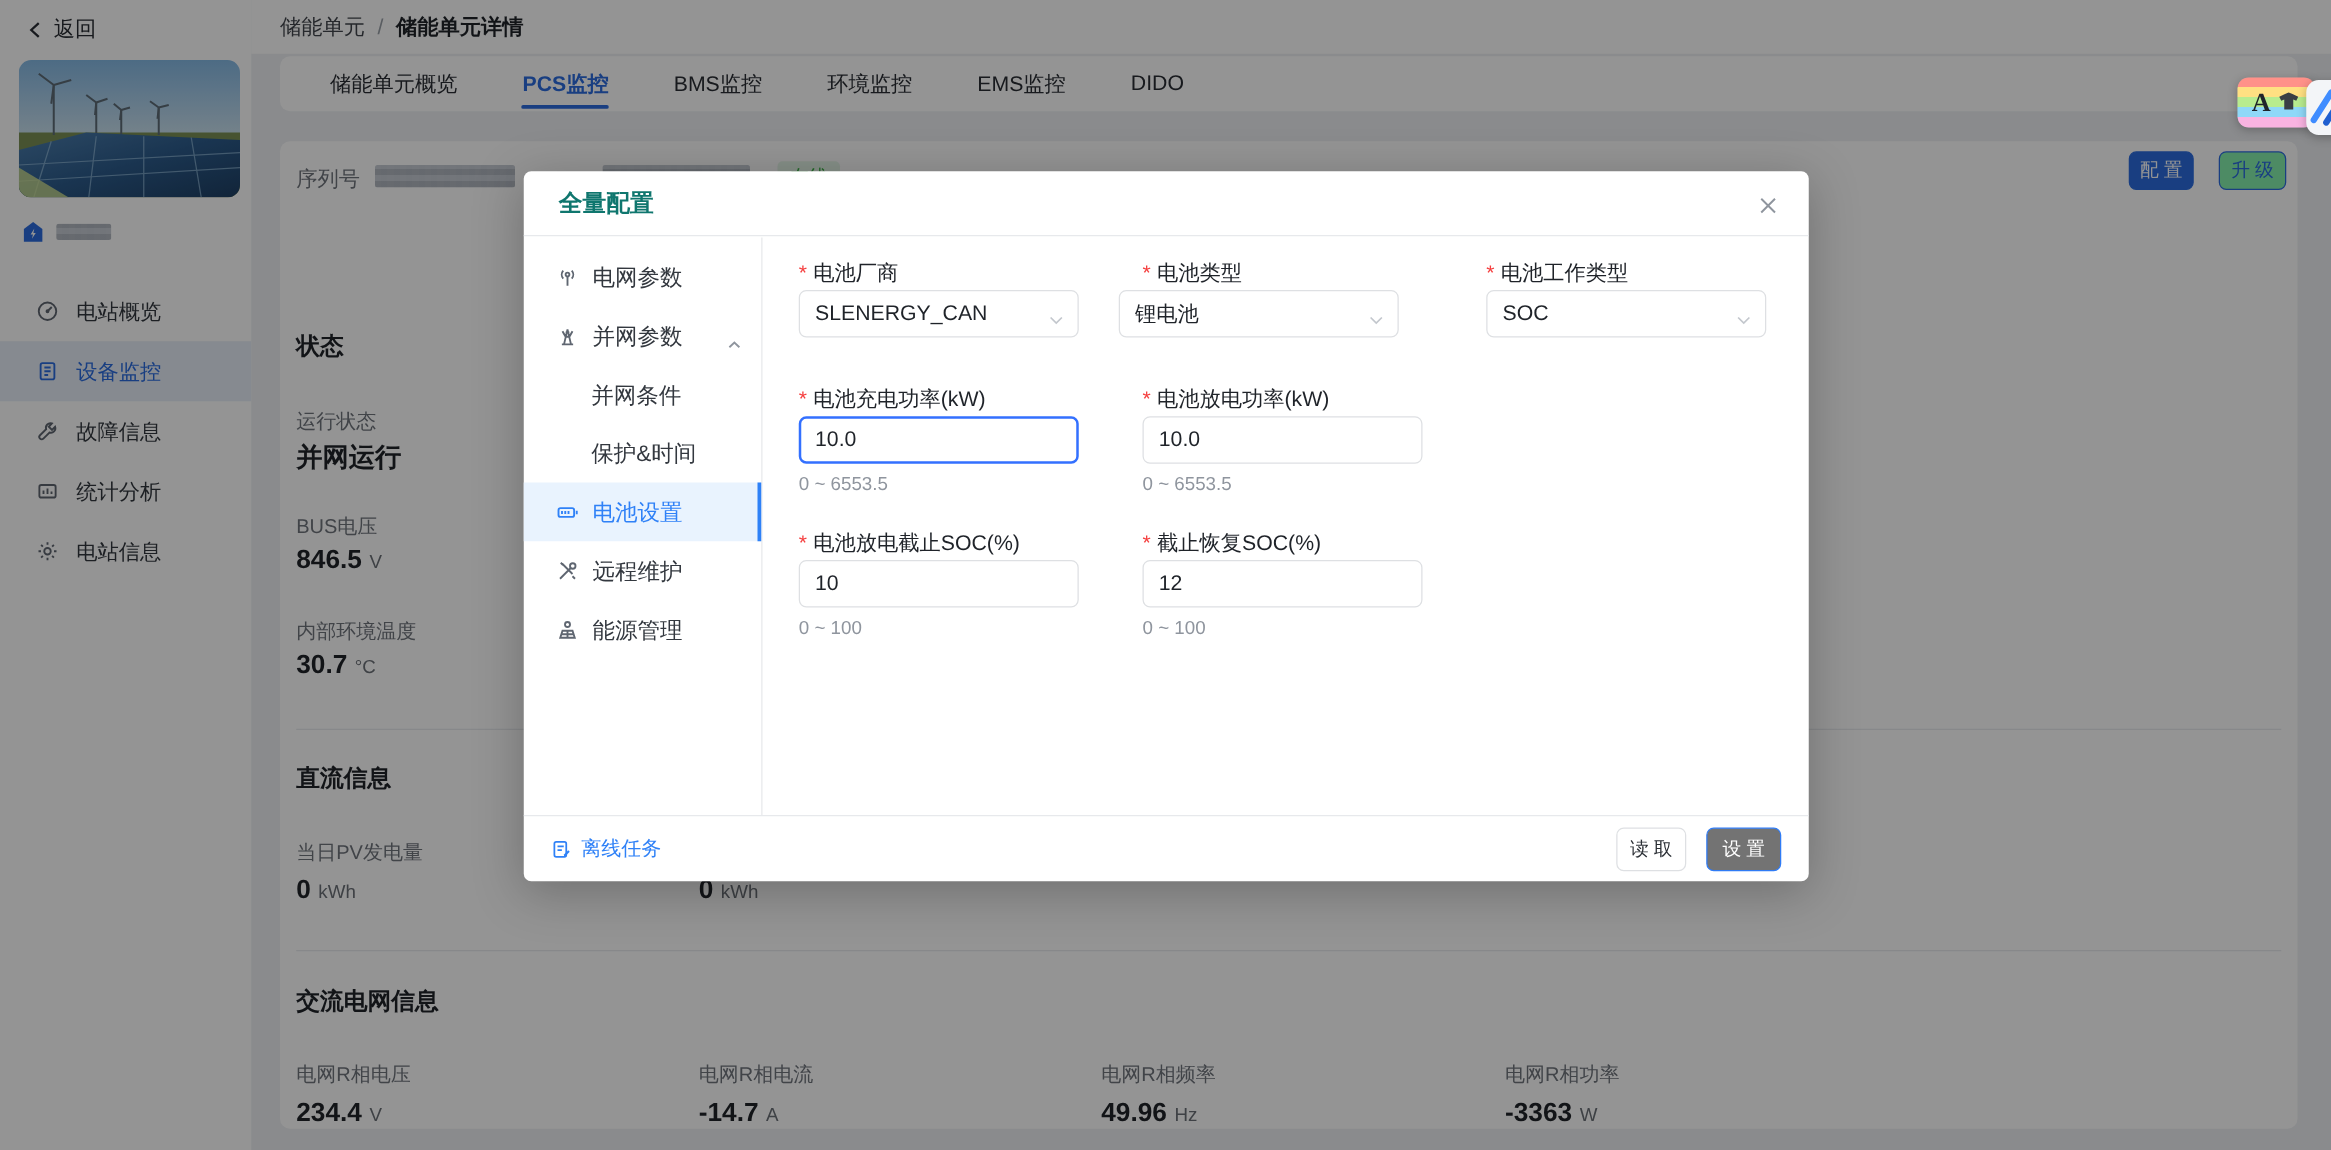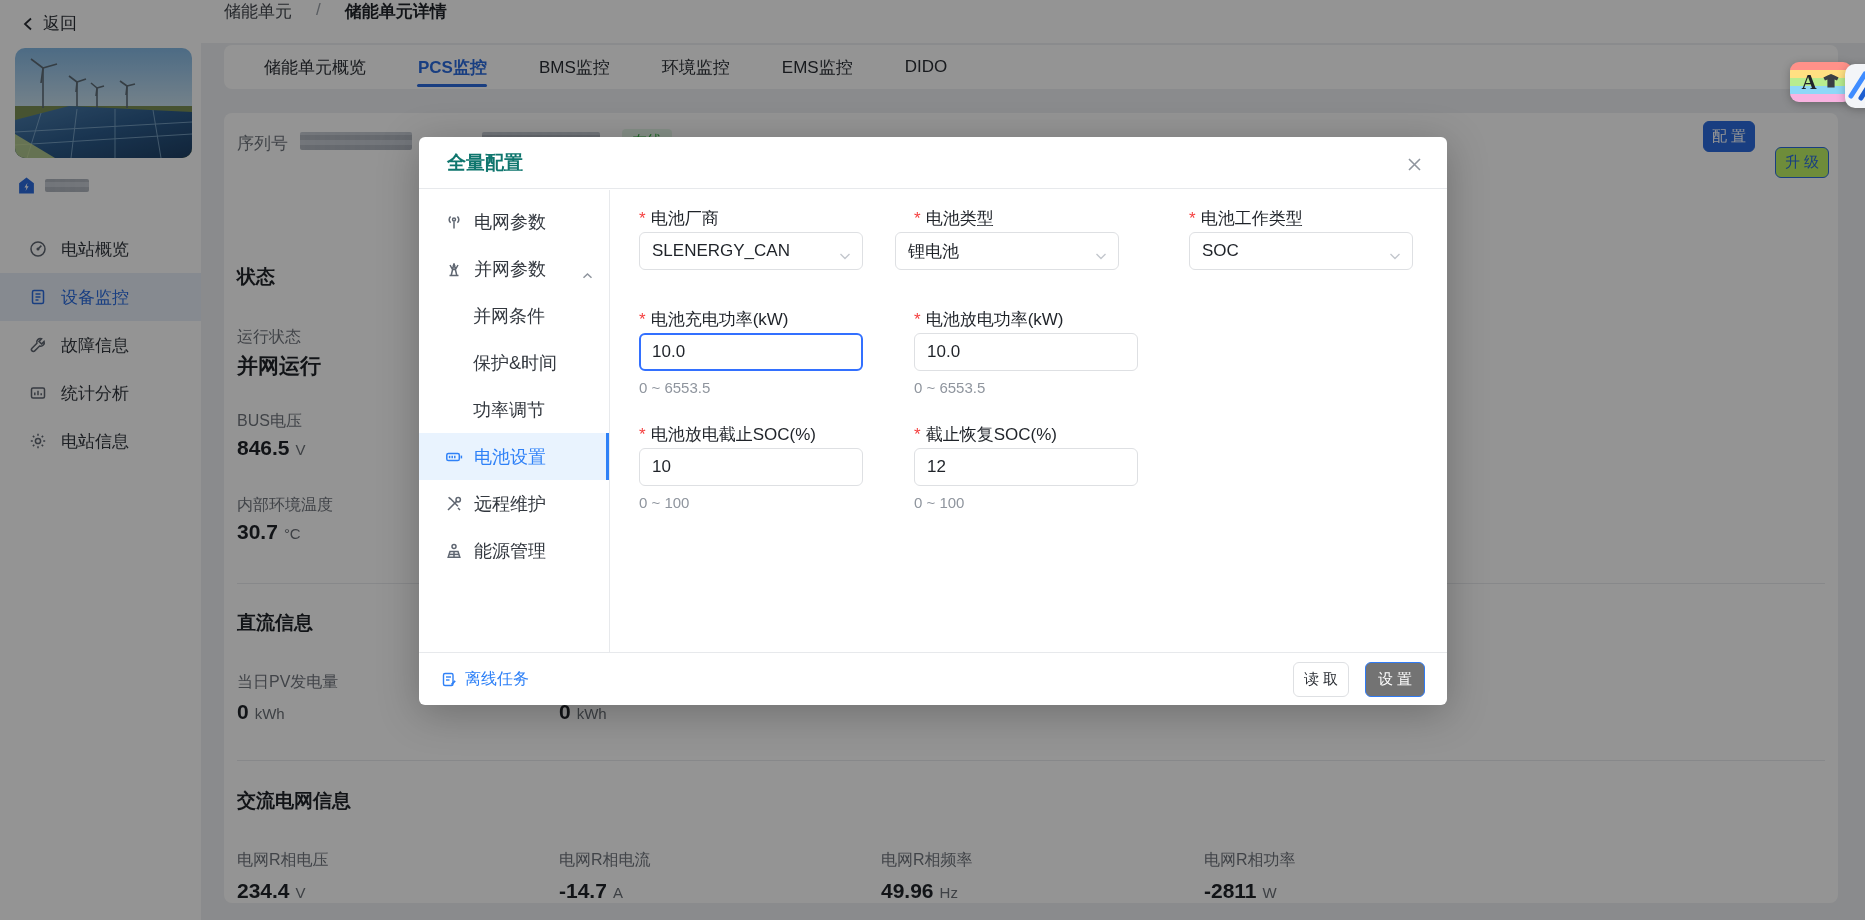--- a/index.html
+++ b/index.html
@@ -3,21 +3,21 @@
 <meta charset="utf-8">
 <style>
   * { margin:0; padding:0; box-sizing:border-box; }
   html,body { width:1865px; height:920px; overflow:hidden; }
   body { font-family:"Liberation Sans","DejaVu Sans",sans-serif; background:#eef0f3; color:#1f2329; }
   #stage { position:relative; width:1865px; height:920px; overflow:hidden; }
   .abs { position:absolute; }
 
   
   .topbar { left:201px; top:0; width:1664px; height:43px; background:#fff; }
-  .breadcrumb { left:224px; top:0; height:43px; display:flex; align-items:flex-start; gap:24px; font-size:17px; }
+  .breadcrumb { left:224px; top:0; height:43px; display:flex; align-items:center; gap:10px; font-size:17px; }
   .crumb-a { color:#42464d; }
   .crumb-sep { color:#9aa0a8; }
   .crumb-b { color:#1f2329; font-weight:bold; }
 
   .sidebar { left:0; top:0; width:201px; height:920px; background:#fff; }
   .back-row { left:22px; top:12px; display:flex; align-items:center; gap:9px; font-size:17px; color:#2a2e34; cursor:pointer; }
   .hero { left:15px; top:48px; width:177px; height:110px; border-radius:10px; overflow:hidden; }
   .station-row { left:17px; top:176px; display:flex; align-items:center; gap:9px; }
   .pixel { background:
       repeating-linear-gradient(0deg,rgba(175,181,190,.9) 0 5px, rgba(198,204,212,.9) 5px 10px),
@@ -38,21 +38,21 @@
   .maincard { left:224px; top:113px; width:1614px; height:790px; background:#fff; border-radius:8px; }
 
   .label-sm { font-size:16px; color:#70757d; }
   .sec-title { font-size:19px; font-weight:bold; color:#1f2329; }
   .metric-val { font-size:21px; font-weight:bold; color:#1f2329; }
   .metric-unit { font-size:15px; font-weight:normal; color:#6b7077; margin-left:6px; }
   .hdivider { height:1px; background:#e8eaee; }
 
   .btn { display:flex; align-items:center; justify-content:center; border-radius:6px; font-size:15px; cursor:pointer; }
   .btn-primary { background:#2b6cdf; color:#fff; border:1px solid #2b6cdf; }
-  .btn-outline-blue { background:#bef264; color:#2b6cdf; border:1px solid #2b6cdf;margin-top:26px; }
+  .btn-outline-blue { background:#86efac; color:#2b6cdf; border:1px solid #2b6cdf; }
   .btn-plain { background:#fff; color:#2a2e34; border:1px solid #dee0e3; }
   .btn-modal-primary { background:#737373; color:#fff; border:1px solid #2f7bf5; }
 
   .badge-green { display:inline-flex; align-items:center; height:24px; padding:0 10px; background:#e6f6e9; color:#3bb346; font-size:15px; border-radius:4px; }
 
   
   .overlay { left:0; top:0; width:1865px; height:920px; background:rgba(0,0,0,.42); z-index:10; }
   .modal { left:419px; top:137px; width:1028px; height:568px; background:#fff; border-radius:6px; z-index:20;
            box-shadow:0 8px 40px rgba(0,0,0,.25); }
   .modal-header { position:absolute; left:0; top:0; width:100%; height:52px; border-bottom:1px solid #e7e9ec; display:flex; align-items:center; padding:0 28px; }
@@ -267,21 +267,21 @@
   <div class="abs hdivider" style="left:237px; top:760px; width:1588px;"></div>
 
   <div class="abs sec-title" style="left:237px; top:788px;">交流电网信息</div>
   <div class="abs label-sm" style="left:237px; top:850px;">电网R相电压</div>
   <div class="abs metric-val" style="left:237px; top:879px;"><span>234.4</span><span class="metric-unit">V</span></div>
   <div class="abs label-sm" style="left:559px; top:850px;">电网R相电流</div>
   <div class="abs metric-val" style="left:559px; top:879px;"><span>-14.7</span><span class="metric-unit">A</span></div>
   <div class="abs label-sm" style="left:881px; top:850px;">电网R相频率</div>
   <div class="abs metric-val" style="left:881px; top:879px;"><span>49.96</span><span class="metric-unit">Hz</span></div>
   <div class="abs label-sm" style="left:1204px; top:850px;">电网R相功率</div>
-  <div class="abs metric-val" style="left:1204px; top:879px;"><span>-2811</span><span class="metric-unit">W</span></div>
+  <div class="abs metric-val" style="left:1204px; top:879px;"><span>-3363</span><span class="metric-unit">W</span></div>
 
   <div class="abs overlay"></div>
 
   <div class="abs modal">
     <div class="modal-header">
       <span class="modal-title">全量配置</span>
     </div>
     <div class="modal-close">
       <svg width="15" height="15" viewBox="0 0 15 15">
           <path d="M2 2l11 11M13 2L2 13" stroke="currentColor" stroke-width="1.6"></path>
@@ -310,23 +310,20 @@
           <svg width="11" height="8" viewBox="0 0 11 8">
               <path d="M1.5 5.8L5.5 2l4 3.8" fill="none" stroke="currentColor" stroke-width="1.5"></path>
             </svg>
         </span>
       </div>
       <div class="mnav-item sub">
           <span>并网条件</span>
         </div>
       <div class="mnav-item sub">
           <span>保护&amp;时间</span>
-        </div>
-      <div class="mnav-item sub">
-          <span>功率调节</span>
         </div>
       <div class="mnav-item active">
         <span class="mi">
           <svg width="18" height="18" viewBox="0 0 18 18" fill="none" stroke="currentColor" stroke-width="1.5">
               <rect x="1.8" y="5.5" width="12.5" height="7" rx="1.6"></rect>
               <line x1="16.4" y1="7.6" x2="16.4" y2="10.4"></line>
               <line x1="4.6" y1="7.8" x2="4.6" y2="10.2"></line>
               <line x1="7.2" y1="7.8" x2="7.2" y2="10.2"></line>
               <line x1="9.8" y1="7.8" x2="9.8" y2="10.2"></line>
             </svg>

